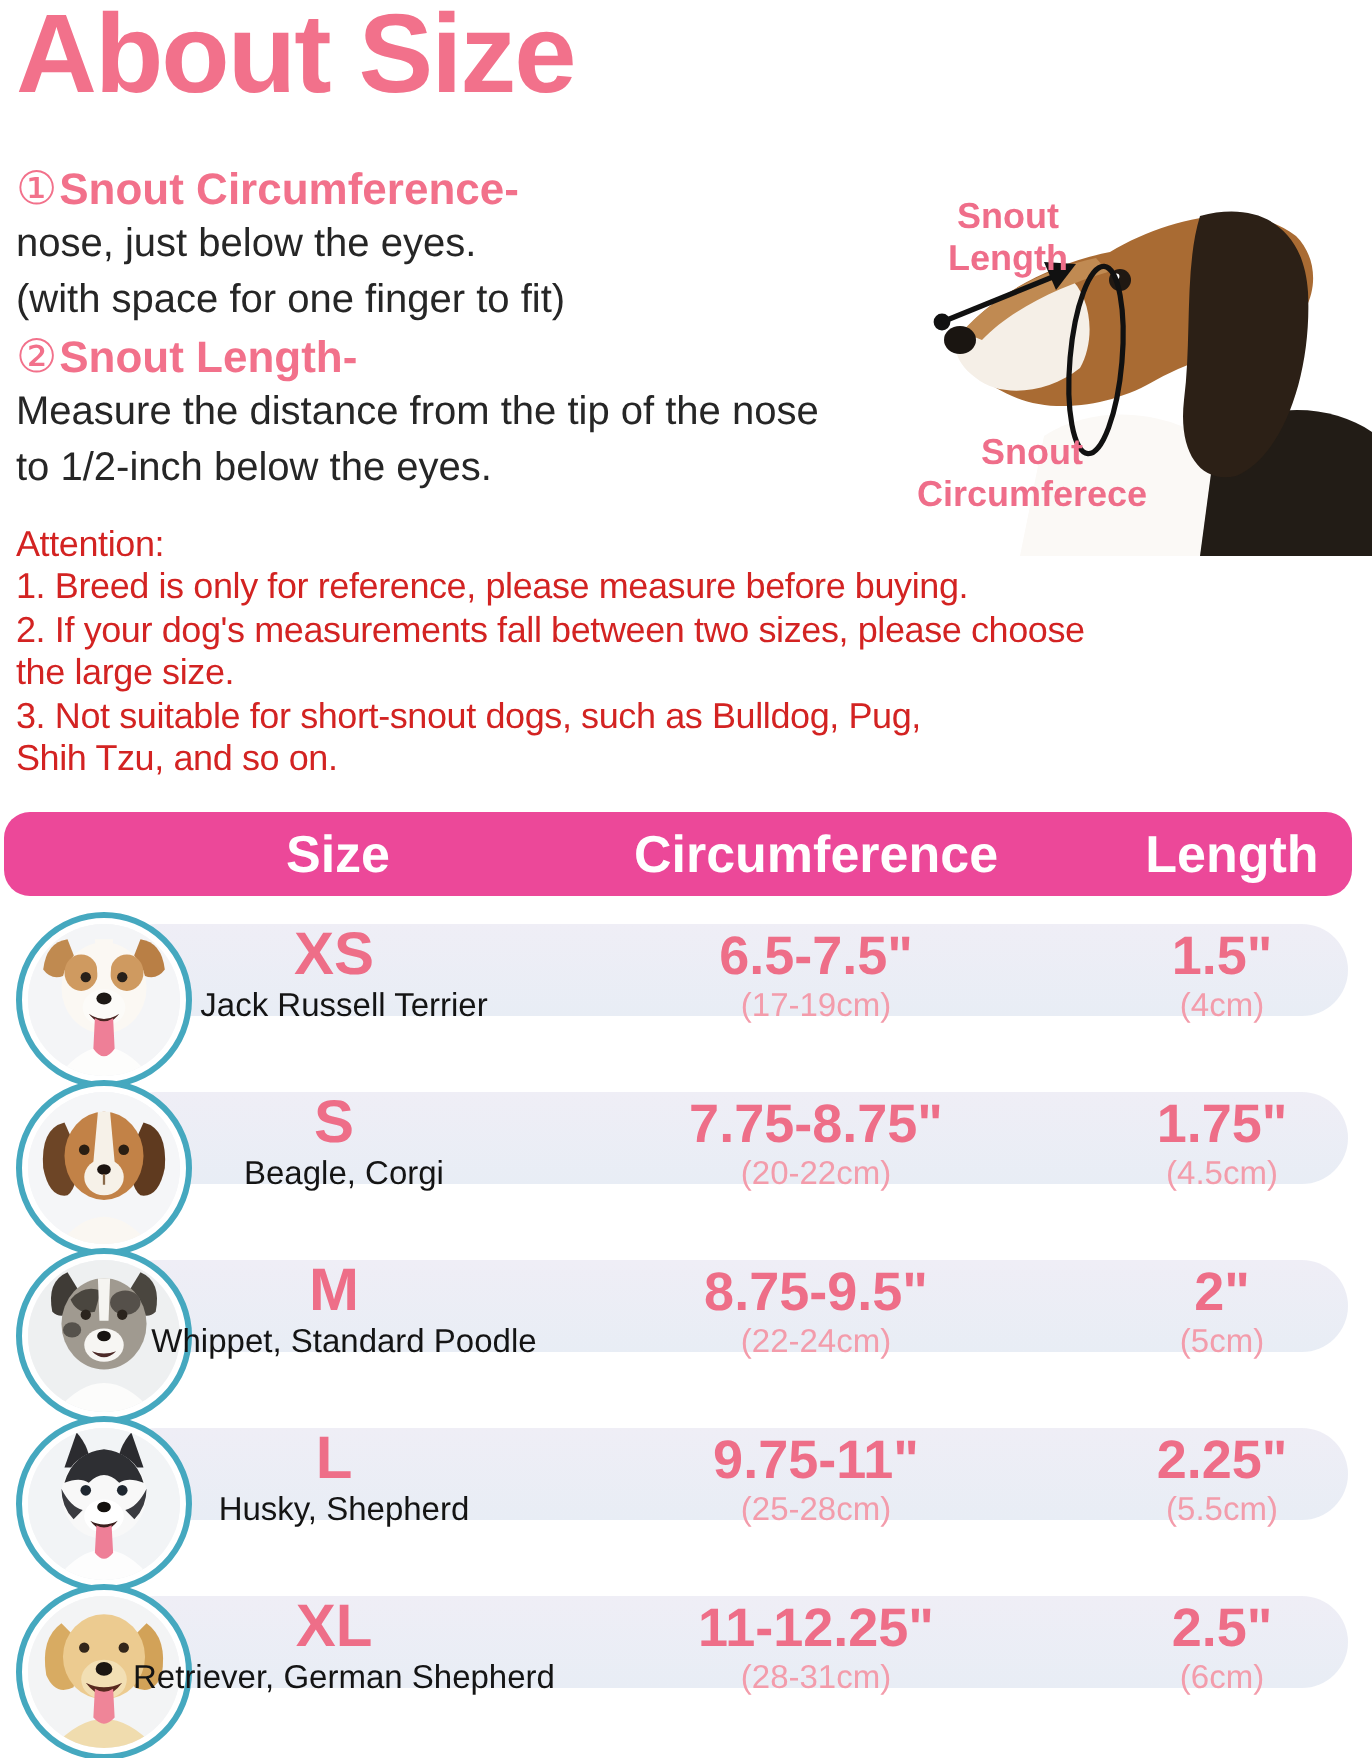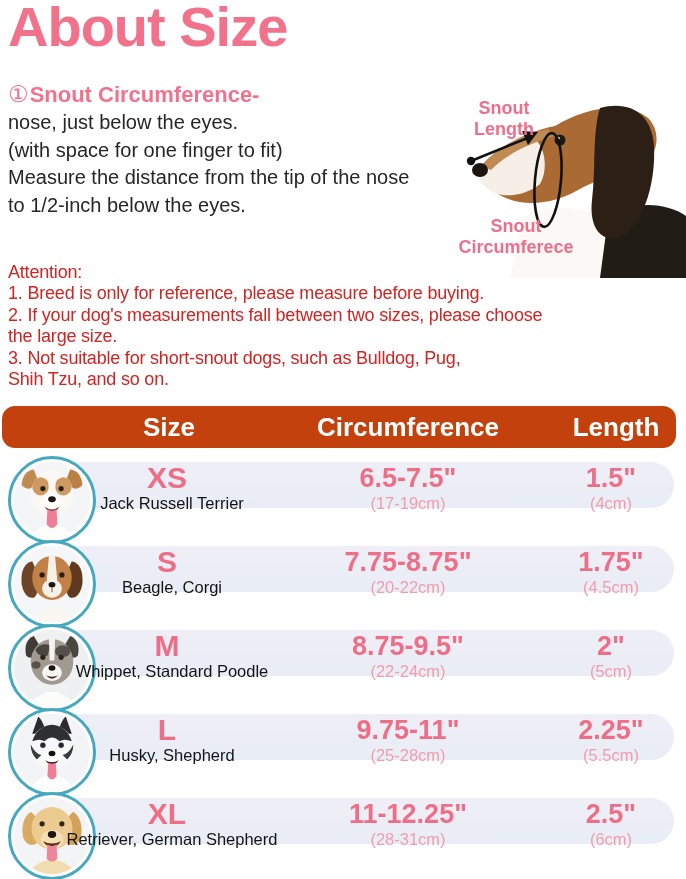--- a/index.html
+++ b/index.html
@@ -23,21 +23,21 @@
 
   
   .diagram{left:450px;top:70px;width:236px;height:208px;}
   .diagram svg{position:absolute;left:0;top:0;}
   .diag-label{position:absolute;text-align:center;font-size:18px;font-weight:700;
               color:#ef6e8a;line-height:20.5px;}
   .lbl-length{left:12px;top:28px;width:84px;}
   .lbl-circ{left:0px;top:146px;width:132px;}
 
   
-  .thead{left:2px;top:406px;width:674px;height:42px;border-radius:13px;background:#c2410c;}
+  .thead{left:2px;top:406px;width:674px;height:42px;border-radius:13px;background:#ec4899;}
   .thead span{position:absolute;top:0;height:42px;line-height:42px;text-align:center;
               color:#fff;font-size:26px;font-weight:700;}
   .th-size{left:95px;width:144px;}
   .th-circ{left:286px;width:240px;}
   .th-len{left:542px;width:144px;}
 
   
   .row{left:0;width:686px;height:94px;}
   .band{position:absolute;left:55px;top:10px;width:619px;height:46px;border-radius:23px;
         background:linear-gradient(180deg,#efeef6 0%,#e8edf5 100%);}
@@ -58,20 +58,21 @@
 <body>
 
 <div class="stage">
 
   <div class="abs page-title">About Size</div>
 
   <div class="abs instr">
     <div class="sec-head"><span class="circ-num">①</span><span>Snout Circumference-</span></div>
     <div class="body-line">nose, just below the eyes.</div>
     <div class="body-line">(with space for one finger to fit)</div>
+    <div class="sec-head"><span class="circ-num">②</span><span>Snout Length-</span></div>
     <div class="body-line">Measure the distance from the tip of the nose</div>
     <div class="body-line">to 1/2-inch below the eyes.</div>
   </div>
 
   <div class="abs attention">
     <div>Attention:</div>
     <div>1. Breed is only for reference, please measure before buying.</div>
     <div>2. If your dog's measurements fall between two sizes, please choose</div>
     <div>the large size.</div>
     <div>3. Not suitable for short-snout dogs, such as Bulldog, Pug,</div>

